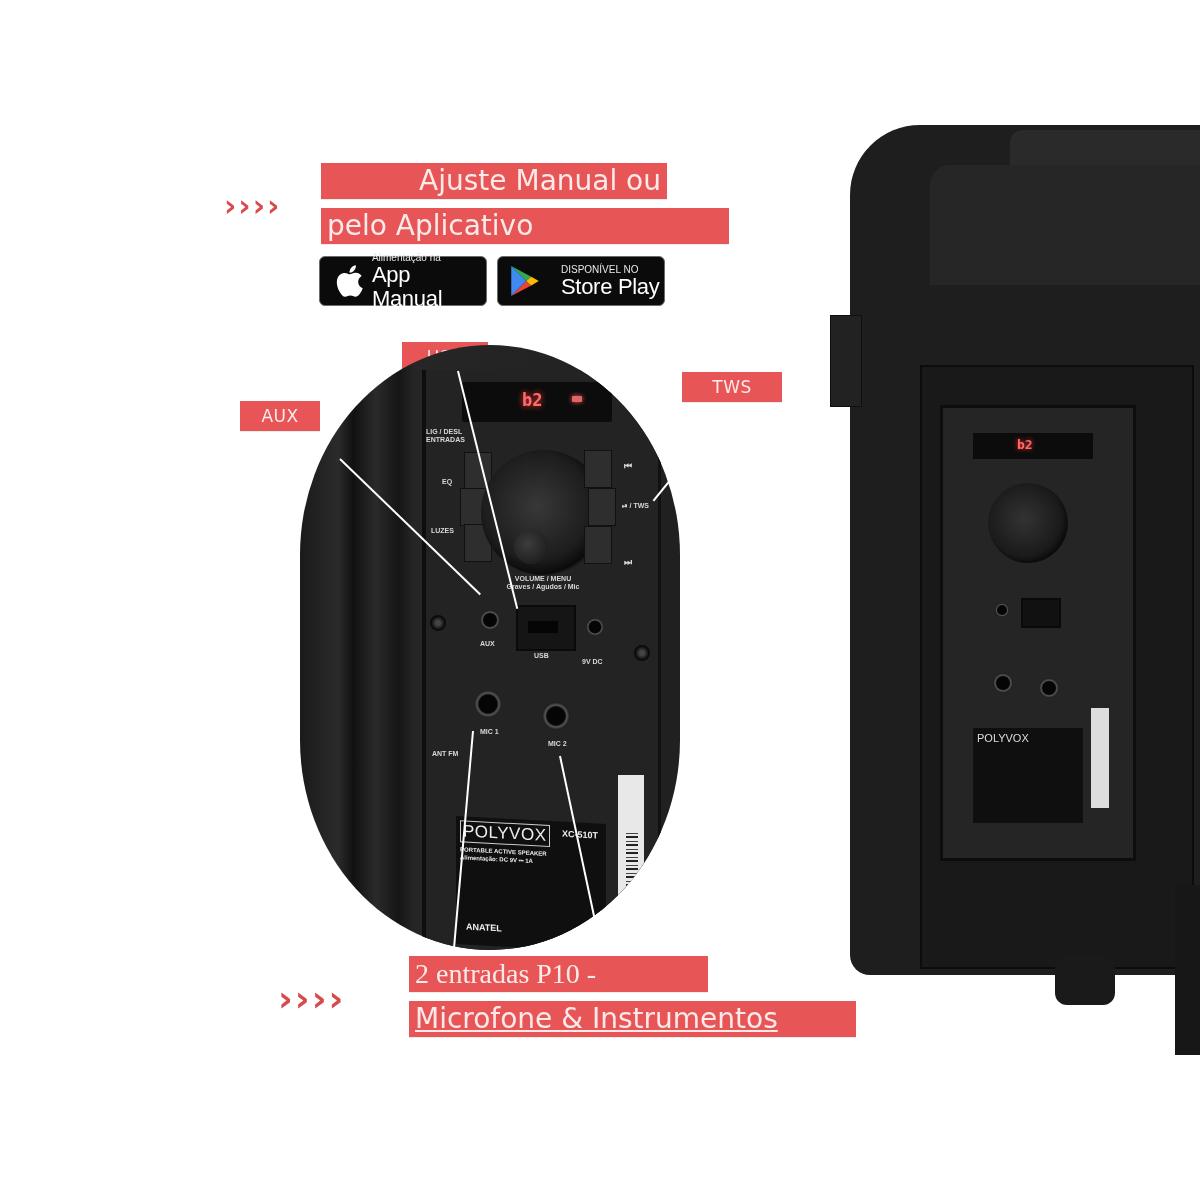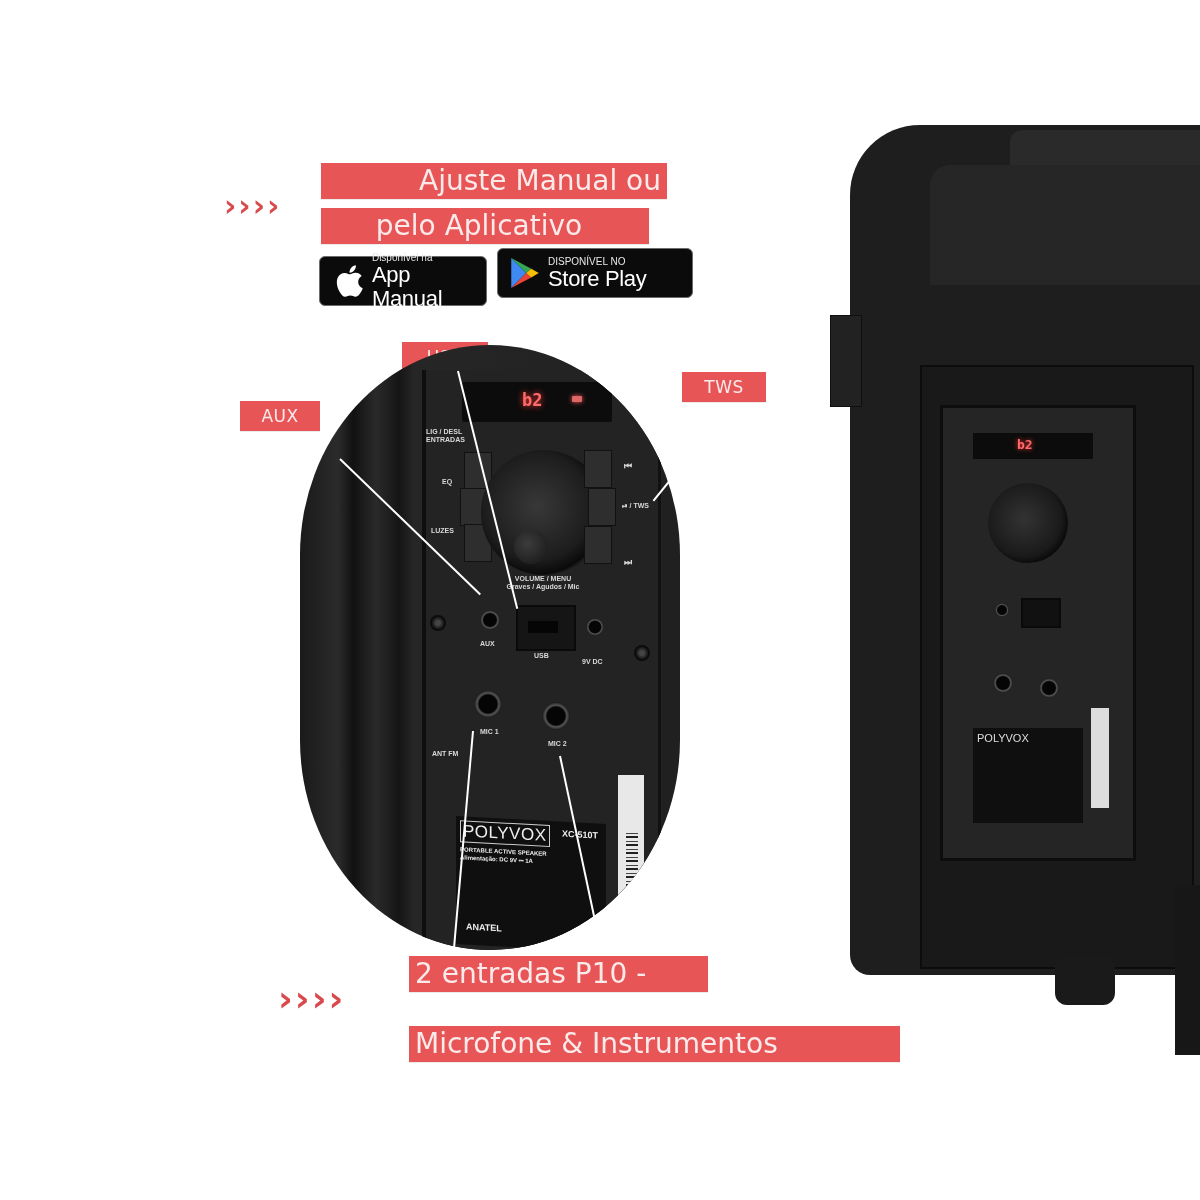--- a/index.html
+++ b/index.html
@@ -80,47 +80,47 @@
   .spk-panel { position: absolute; left: 110px; top: 280px; width: 190px; height: 450px; background: #252525; border: 3px solid #0d0d0d; }
   .spk-side { position: absolute; left: 0; top: 190px; width: 30px; height: 90px; background: #222; border: 1px solid #0f0f0f; }
   .spk-foot { position: absolute; left: 225px; top: 830px; width: 60px; height: 50px; border-radius: 12px; background: #1a1a1a; }
   .spk-leg { position: absolute; left: 345px; top: 760px; width: 40px; height: 170px; background: #171717; }
 </style>
 </head>
 <body>
 
 <div class="chevrons" style="left:224px;top:188px;font-size:30px;">››››</div>
 <div class="tag tag-lg" style="left:321px;top:163px;width:346px;text-align:right;">Ajuste Manual ou</div>
-<div class="tag tag-lg" style="left:321px;top:208px;width:328px;text-align:center;padding-right:18px;">pelo Aplicativo</div>
+<div class="tag tag-lg" style="left:321px;top:208px;width:408px;text-align:left;padding-right:18px;">pelo Aplicativo</div>
 
 <div class="badge" style="left:319px;top:256px;width:168px;height:50px;">
   <svg width="30" height="34" viewBox="0 0 24 28" style="margin:0 8px 0 14px;">
     <path fill="#fff" d="M19.6 14.9c0-3.3 2.7-4.9 2.8-5-1.5-2.2-3.9-2.5-4.7-2.6-2-.2-3.9 1.2-4.9 1.2s-2.6-1.2-4.3-1.1C6.3 7.4 4.3 8.7 3.1 10.6.8 14.6 2.5 20.5 4.8 23.7c1.1 1.6 2.4 3.4 4.1 3.3 1.7-.1 2.3-1.1 4.3-1.1s2.6 1.1 4.3 1c1.8 0 2.9-1.6 4-3.2 1.3-1.8 1.8-3.6 1.8-3.7 0 0-3.7-1.4-3.7-5.1zM16.4 5.2c.9-1.1 1.5-2.6 1.3-4.1-1.3.1-2.9.9-3.8 2-.8.9-1.6 2.5-1.4 4 1.5.1 3-.8 3.9-1.9z"></path>
   </svg>
   <div>
-    <div class="small">Disponível na</div>
+    <div class="small">Alimentação na</div>
     <div class="big">App Manual</div>
   </div>
 </div>
-<div class="badge" style="left:497px;top:248px;width:196px;height:50px;">
+<div class="badge" style="left:497px;top:256px;width:168px;height:50px;gap:13px;">
   <svg width="30" height="34" viewBox="0 0 24 26" style="margin:0 8px 0 12px;">
     <path fill="#3f8af2" d="M1 1 L13 13 L1 25 Z"></path>
     <path fill="#34a853" d="M1 1 L17 9.5 L13 13 Z"></path>
     <path fill="#ea4335" d="M1 25 L13 13 L17 16.5 Z"></path>
     <path fill="#fbbc04" d="M17 9.5 L23 13 L17 16.5 L13 13 Z"></path>
   </svg>
   <div>
     <div class="small">DISPONÍVEL NO</div>
     <div class="big">Store Play</div>
   </div>
 </div>
 
 <div class="tag tag-sm" style="left:402px;top:342px;width:86px;">USB</div>
 <div class="tag tag-sm" style="left:240px;top:401px;width:80px;">AUX</div>
-<div class="tag tag-sm" style="left:682px;top:372px;width:84px;">TWS</div>
+<div class="tag tag-sm" style="left:682px;top:372px;width:100px;">TWS</div>
 
 <div class="oval">
   <div class="panel">
     <div class="screw" style="left:198px;top:5px;"></div>
     <div class="display">
       <span>b2</span>
       <i></i>
     </div>
     <div class="plabel" style="left:0;top:58px;width:46px;">LIG / DESL ENTRADAS</div>
     <div class="plabel" style="left:16px;top:108px;">EQ</div>
@@ -167,22 +167,22 @@
   </div>
 </div>
 
 <div class="leader" style="left:458px;top:370px;width:245px;transform:rotate(76deg);"></div>
 <div class="leader" style="left:340px;top:458px;width:195px;transform:rotate(44deg);"></div>
 <div class="leader" style="left:710px;top:430px;width:90px;transform:rotate(129deg);"></div>
 <div class="leader" style="left:473px;top:730px;width:230px;transform:rotate(95deg);"></div>
 <div class="leader" style="left:560px;top:755px;width:205px;transform:rotate(78deg);"></div>
 
 <div class="chevrons" style="left:278px;top:978px;font-size:36px;">››››</div>
-<div class="tag tag-lg" style="left:409px;top:956px;width:299px;">2 entradas P10 -</div>
-<div class="tag tag-lg" style="left:409px;top:1026px;width:491px;">Microfone &amp; Instrumentos</div>
+<div class="tag tag-lg" style="left:409px;top:956px;width:299px;font-family:Liberation Serif, serif;">2 entradas P10 -</div>
+<div class="tag tag-lg" style="left:409px;top:1001px;width:447px;text-decoration:underline;">Microfone &amp; Instrumentos</div>
 
 <div class="spk">
   <div class="spk-body"></div>
   <div class="spk-handle"></div>
   <div class="spk-top"></div>
   <div class="spk-side"></div>
   <div class="spk-recess"></div>
   <div class="spk-panel">
     <div style="position:absolute;left:30px;top:25px;width:120px;height:26px;background:#0c0c0c;">
       <span style="position:absolute;left:44px;top:4px;color:#ff6a6a;font-family:'DejaVu Sans Mono',monospace;font-size:13px;font-weight:bold;text-shadow:0 0 5px #f33;">b2</span>

